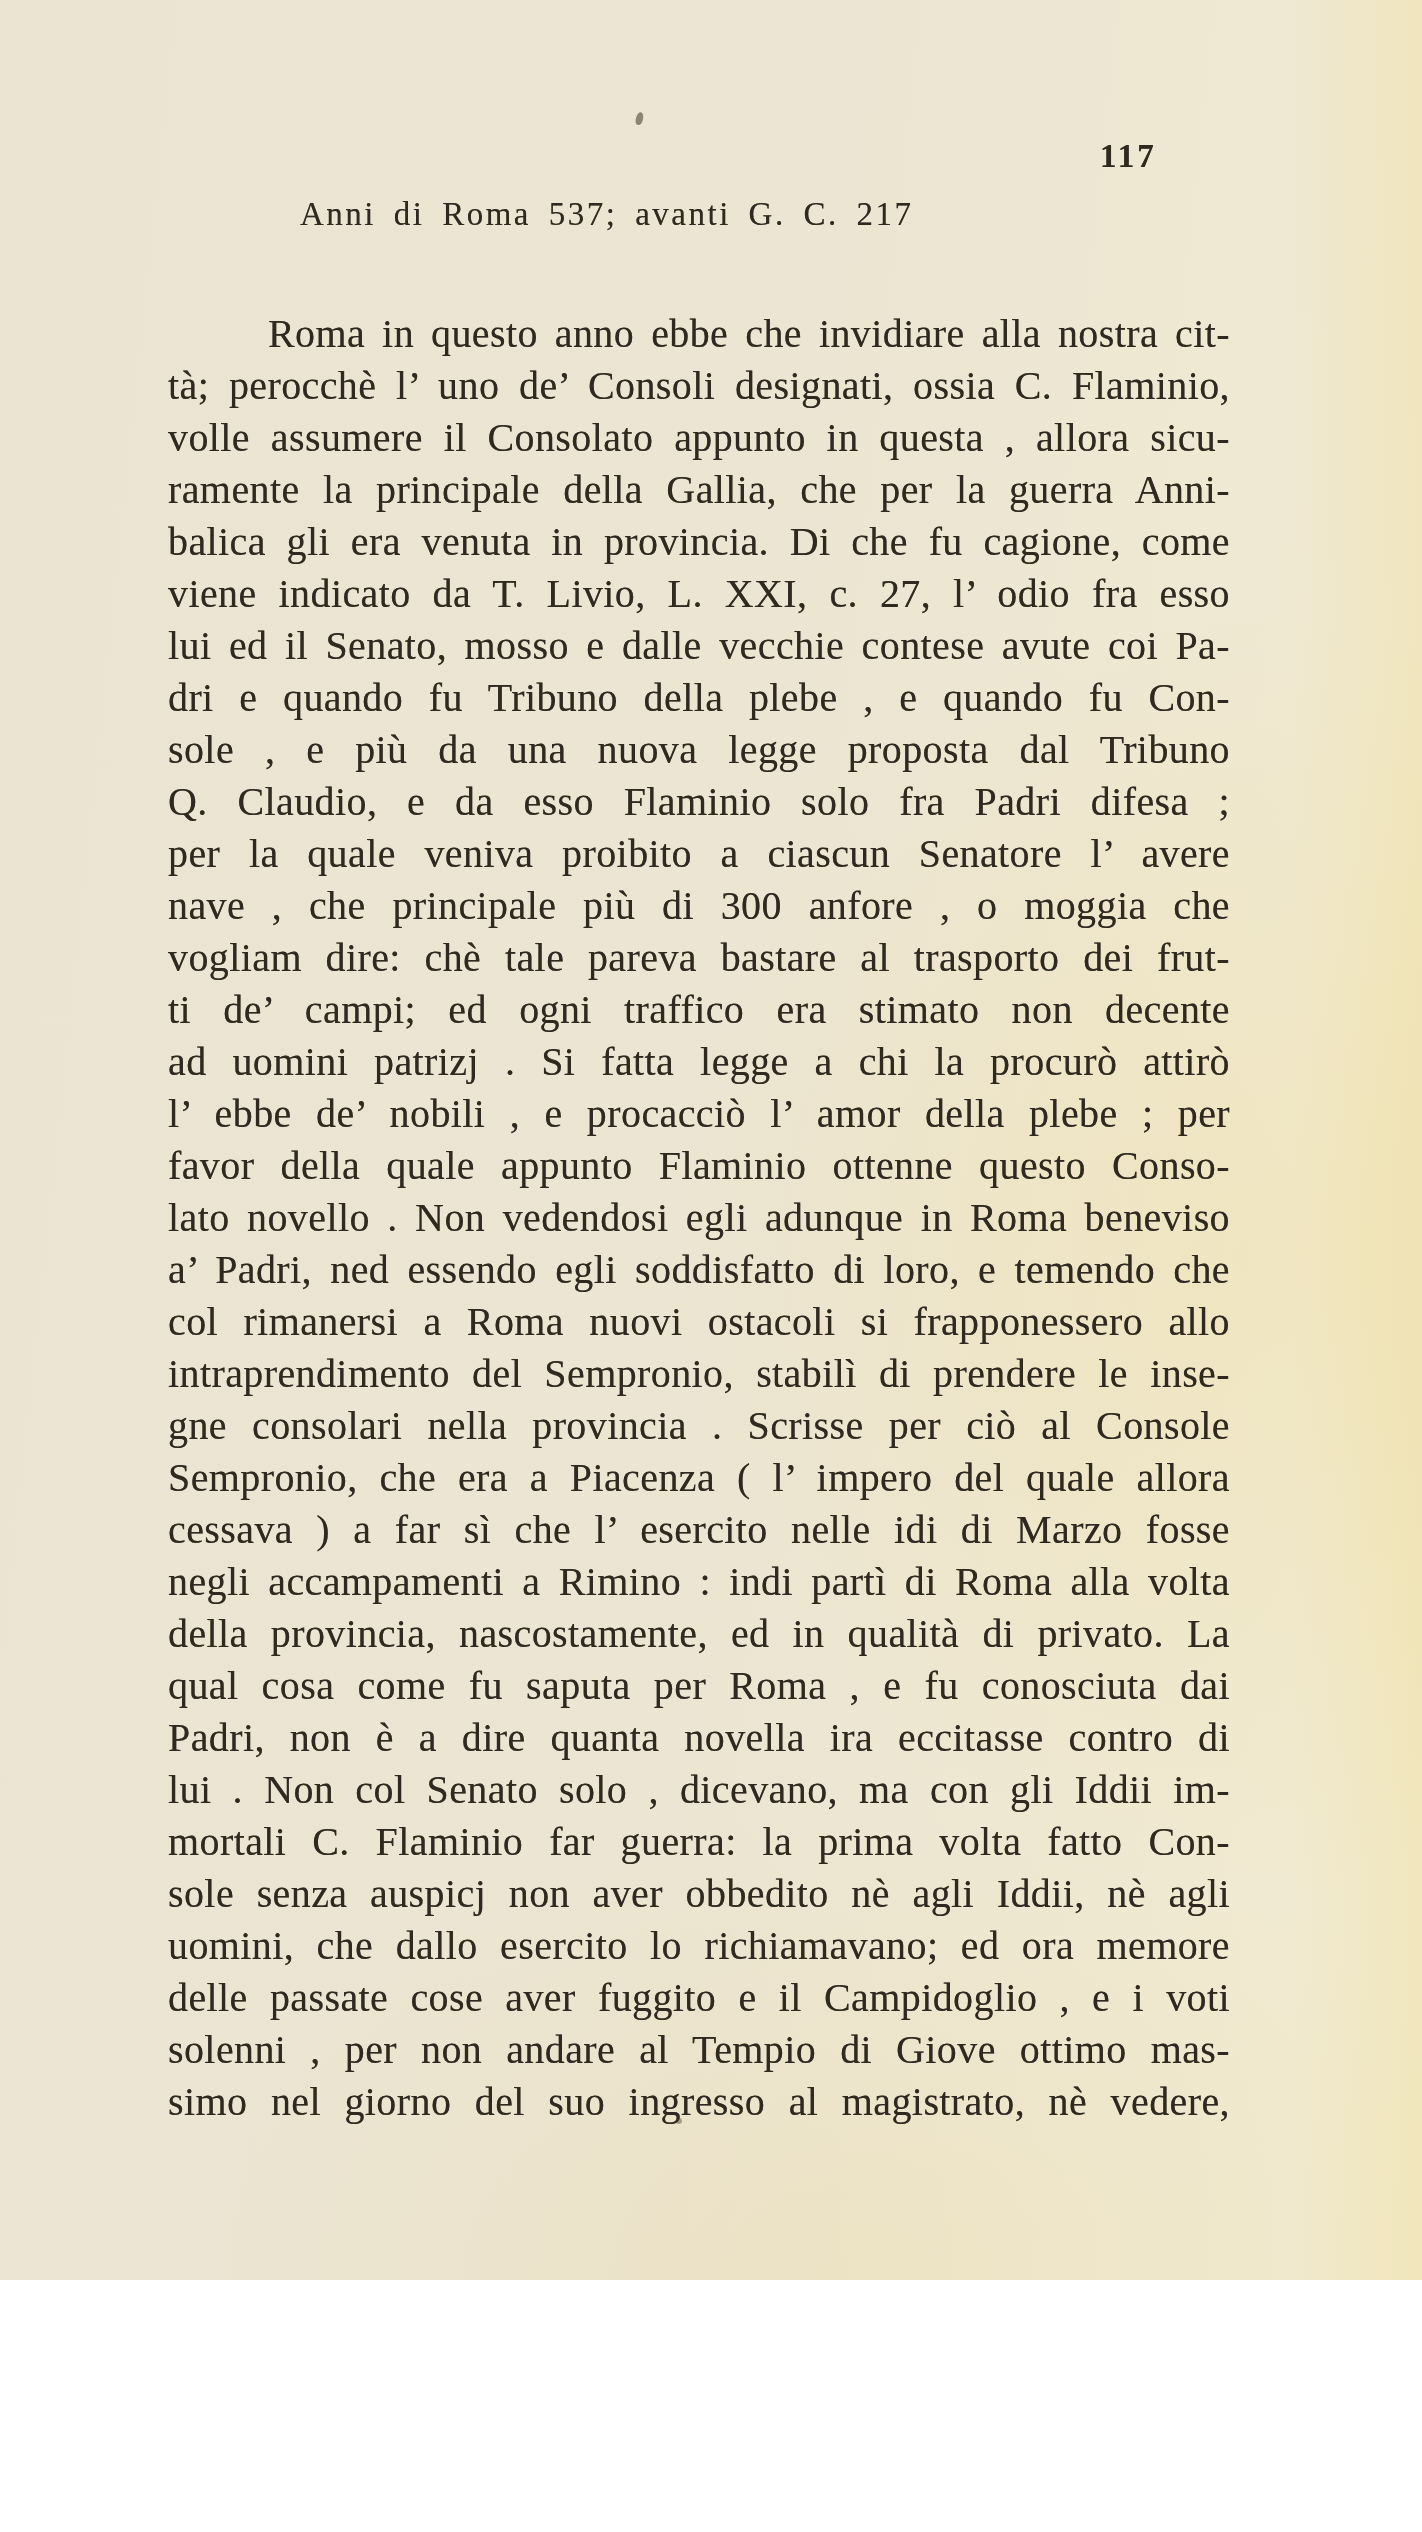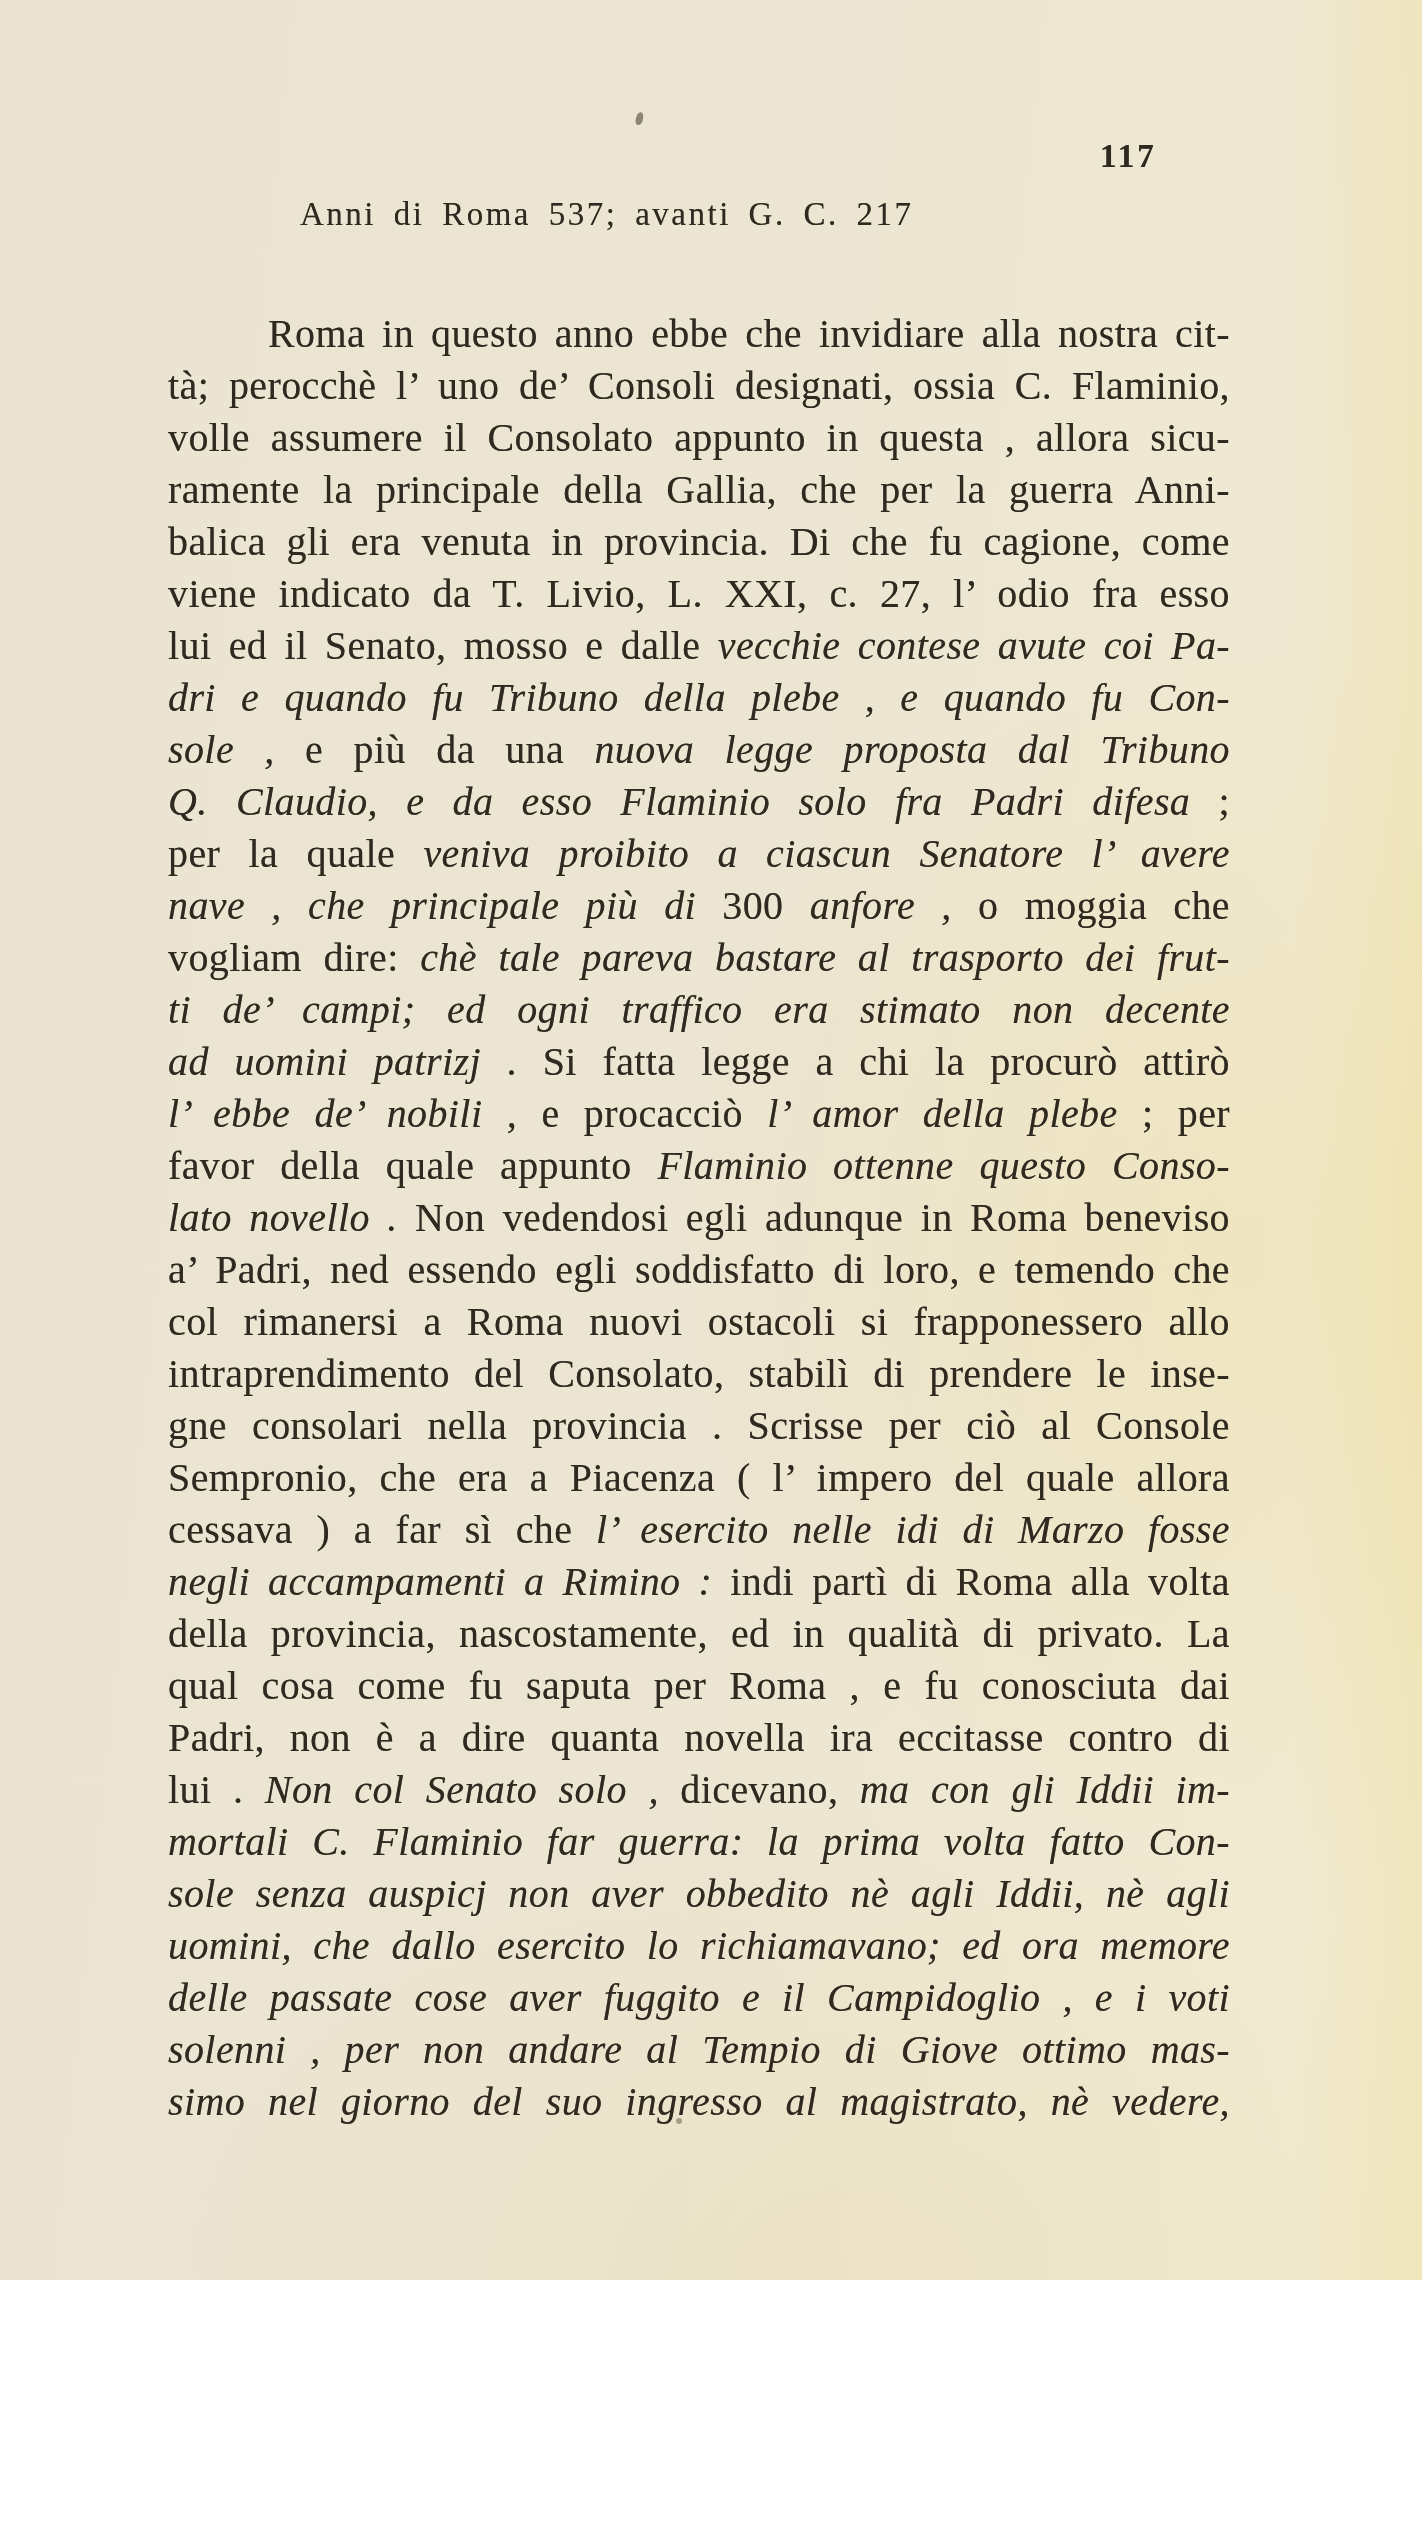--- a/index.html
+++ b/index.html
@@ -41,21 +41,21 @@
   .line {
     font-size: 40px;
     line-height: 52px;
     height: 52px;
     overflow: hidden;
     letter-spacing: 0.4px;
     text-align: justify;
     text-align-last: justify;
   }
   .line.indent { padding-left: 100px; }
-  .it { font-style: italic; }
+  .it { }
   .speck { position: absolute; background: #3e3729; pointer-events: none; }
   .speck-top {
     left: 636px; top: 112px; width: 7px; height: 13px;
     border-radius: 60% 60% 50% 50%;
     transform: rotate(14deg);
     opacity: 0.55;
   }
   .speck-bottom {
     left: 676px; top: 2118px; width: 6px; height: 6px;
     border-radius: 50%; opacity: 0.4;
@@ -83,21 +83,21 @@
       <div class="line"><span class="seg">per la quale </span><span class="seg it">veniva proibito a ciascun Senatore l’ avere</span></div>
       <div class="line"><span class="seg it">nave , che principale più di </span><span class="seg">300 </span><span class="seg it">anfore ,</span><span class="seg"> o moggia che</span></div>
       <div class="line"><span class="seg">vogliam dire: </span><span class="seg it">chè tale pareva bastare al trasporto dei frut-</span></div>
       <div class="line"><span class="seg it">ti de’ campi; ed ogni traffico era stimato non decente</span></div>
       <div class="line"><span class="seg it">ad uomini patrizj</span><span class="seg"> . Si fatta legge a chi la procurò attirò</span></div>
       <div class="line"><span class="seg it">l’ ebbe de’ nobili ,</span><span class="seg"> e procacciò </span><span class="seg it">l’ amor della plebe</span><span class="seg"> ; per</span></div>
       <div class="line"><span class="seg">favor della quale appunto </span><span class="seg it">Flaminio ottenne questo Conso-</span></div>
       <div class="line"><span class="seg it">lato novello .</span><span class="seg"> Non vedendosi egli adunque in Roma beneviso</span></div>
       <div class="line"><span class="seg">a’ Padri, ned essendo egli soddisfatto di loro, e temendo che</span></div>
       <div class="line"><span class="seg">col rimanersi a Roma nuovi ostacoli si frapponessero allo</span></div>
-      <div class="line"><span class="seg">intraprendimento del Consolato, stabilì di prendere le inse-</span></div>
+      <div class="line"><span class="seg">intraprendimento del Sempronio, stabilì di prendere le inse-</span></div>
       <div class="line"><span class="seg">gne consolari nella provincia . Scrisse per ciò al Console</span></div>
       <div class="line"><span class="seg">Sempronio, che era a Piacenza ( l’ impero del quale allora</span></div>
       <div class="line"><span class="seg">cessava ) a far sì che </span><span class="seg it">l’ esercito nelle idi di Marzo fosse</span></div>
       <div class="line"><span class="seg it">negli accampamenti a Rimino :</span><span class="seg"> indi partì di Roma alla volta</span></div>
       <div class="line"><span class="seg">della provincia, nascostamente, ed in qualità di privato. La</span></div>
       <div class="line"><span class="seg">qual cosa come fu saputa per Roma , e fu conosciuta dai</span></div>
       <div class="line"><span class="seg">Padri, non è a dire quanta novella ira eccitasse contro di</span></div>
       <div class="line"><span class="seg">lui . </span><span class="seg it">Non col Senato solo ,</span><span class="seg"> dicevano, </span><span class="seg it">ma con gli Iddii im-</span></div>
       <div class="line"><span class="seg it">mortali C. Flaminio far guerra: la prima volta fatto Con-</span></div>
       <div class="line"><span class="seg it">sole senza auspicj non aver obbedito nè agli Iddii, nè agli</span></div>

